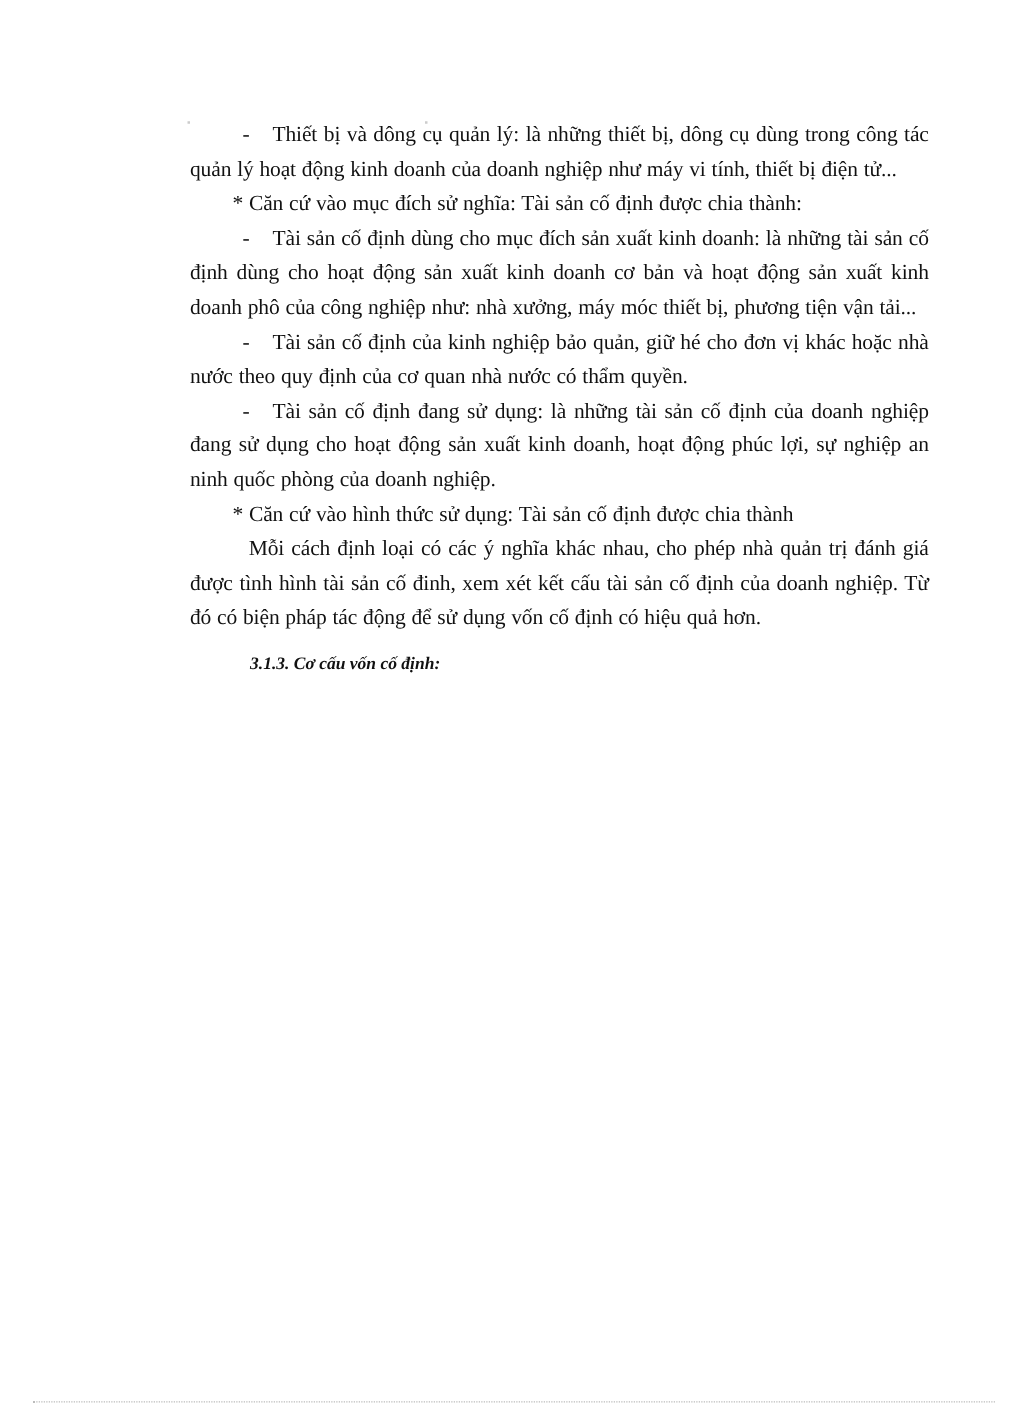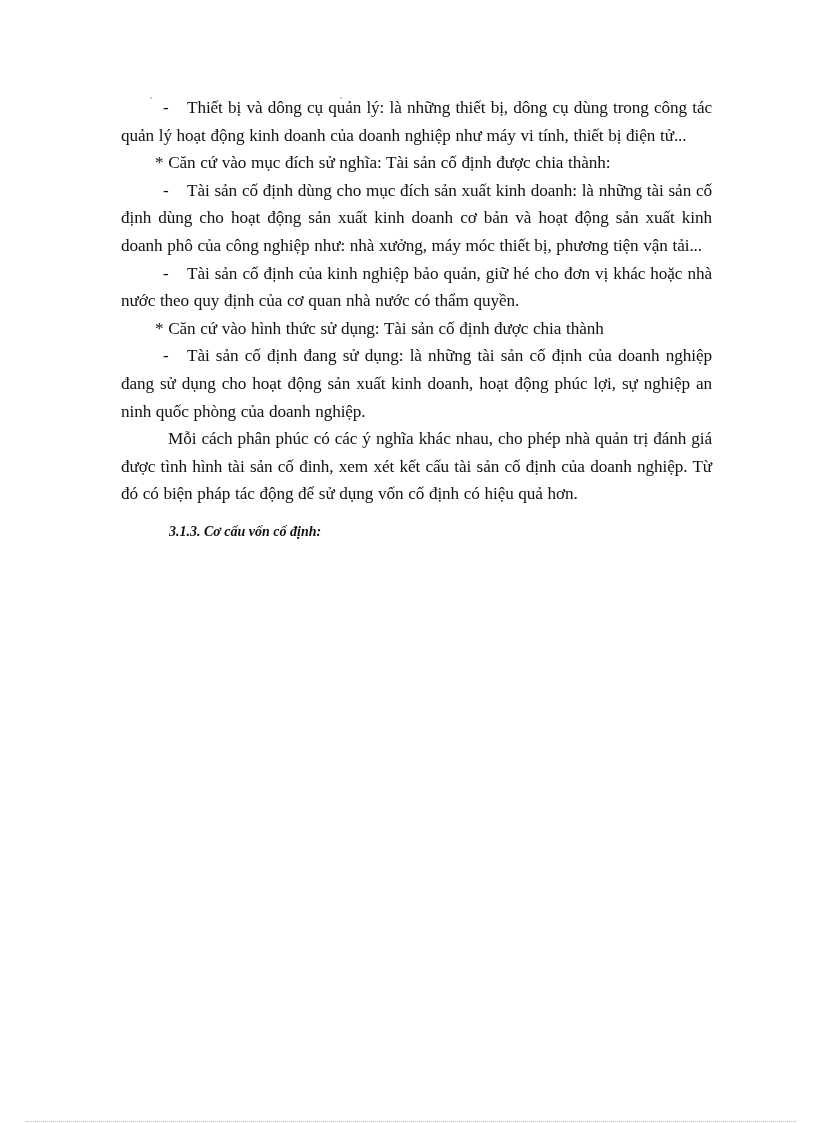--- a/index.html
+++ b/index.html
@@ -10,21 +10,21 @@
     body {
       width: 816px;
       height: 1123px;
       position: relative;
       overflow: hidden;
       font-family: "Liberation Serif", serif;
       color: #111111;
     }
     .page {
       position: absolute;
-      left: 121px;
+      left: 152px;
       top: 94px;
       width: 591px;
     }
     .para {
       font-size: 17.2px;
       line-height: 27.6px;
       text-align: justify;
       margin: 0;
       letter-spacing: -0.1px;
       word-spacing: 0.5px;
@@ -72,25 +72,25 @@
   <p class="para indent-bullet"><span class="bullet-dash">-</span><span>Thiết bị và dông cụ quản lý: là những thiết bị, dông cụ dùng trong công tác quản lý hoạt động kinh  doanh của doanh nghiệp như máy vi tính, thiết bị điện tử...</span></p>
 
 
   <p class="para indent-star">* Căn cứ vào mục đích sử nghĩa: Tài sản cố định được chia thành:</p>
 
   <p class="para indent-bullet"><span class="bullet-dash">-</span><span>Tài sản cố định dùng cho mục đích sản xuất kinh  doanh: là những tài sản cố định dùng cho hoạt động sản xuất kinh  doanh cơ bản và hoạt động sản xuất kinh  doanh phô của công nghiệp như: nhà xưởng, máy móc thiết bị, phương tiện vận tải...</span></p>
 
 
   <p class="para indent-bullet"><span class="bullet-dash">-</span><span>Tài sản cố định của kinh nghiệp bảo quản, giữ hé cho đơn vị khác hoặc nhà nước theo quy định của cơ quan nhà nước có thẩm quyền.</span></p>
 
+  <p class="para indent-bullet"><span class="bullet-dash">-</span><span>Tài sản cố định đang sử dụng: là những tài sản cố định của doanh nghiệp đang sử dụng cho hoạt động sản xuất kinh  doanh, hoạt động phúc lợi, sự nghiệp an ninh quốc phòng của doanh nghiệp.</span></p>
+
   <p class="para indent-star">* Căn cứ vào hình thức sử dụng: Tài sản cố định được chia thành</p>
-
-  <p class="para indent-bullet"><span class="bullet-dash">-</span><span>Tài sản cố định đang sử dụng: là những tài sản cố định của doanh nghiệp đang sử dụng cho hoạt động sản xuất kinh  doanh, hoạt động phúc lợi, sự nghiệp an ninh quốc phòng của doanh nghiệp.</span></p>
 
 
 
-  <p class="para indent-plain">Mỗi cách phân phúc có các ý nghĩa khác nhau, cho phép nhà quản trị đánh giá được tình hình tài sản cố đinh, xem xét kết cấu tài sản cố định của doanh nghiệp. Từ đó có biện pháp tác động để sử dụng vốn cố định có hiệu quả hơn.</p>
+  <p class="para indent-plain">Mỗi cách định loại có các ý nghĩa khác nhau, cho phép nhà quản trị đánh giá được tình hình tài sản cố đinh, xem xét kết cấu tài sản cố định của doanh nghiệp. Từ đó có biện pháp tác động để sử dụng vốn cố định có hiệu quả hơn.</p>
 
   <p class="heading">3.1.3. Cơ cấu vốn cố định:</p>
 
 </div>
 
 <div class="dot-line"></div>
 
 </body></html>

